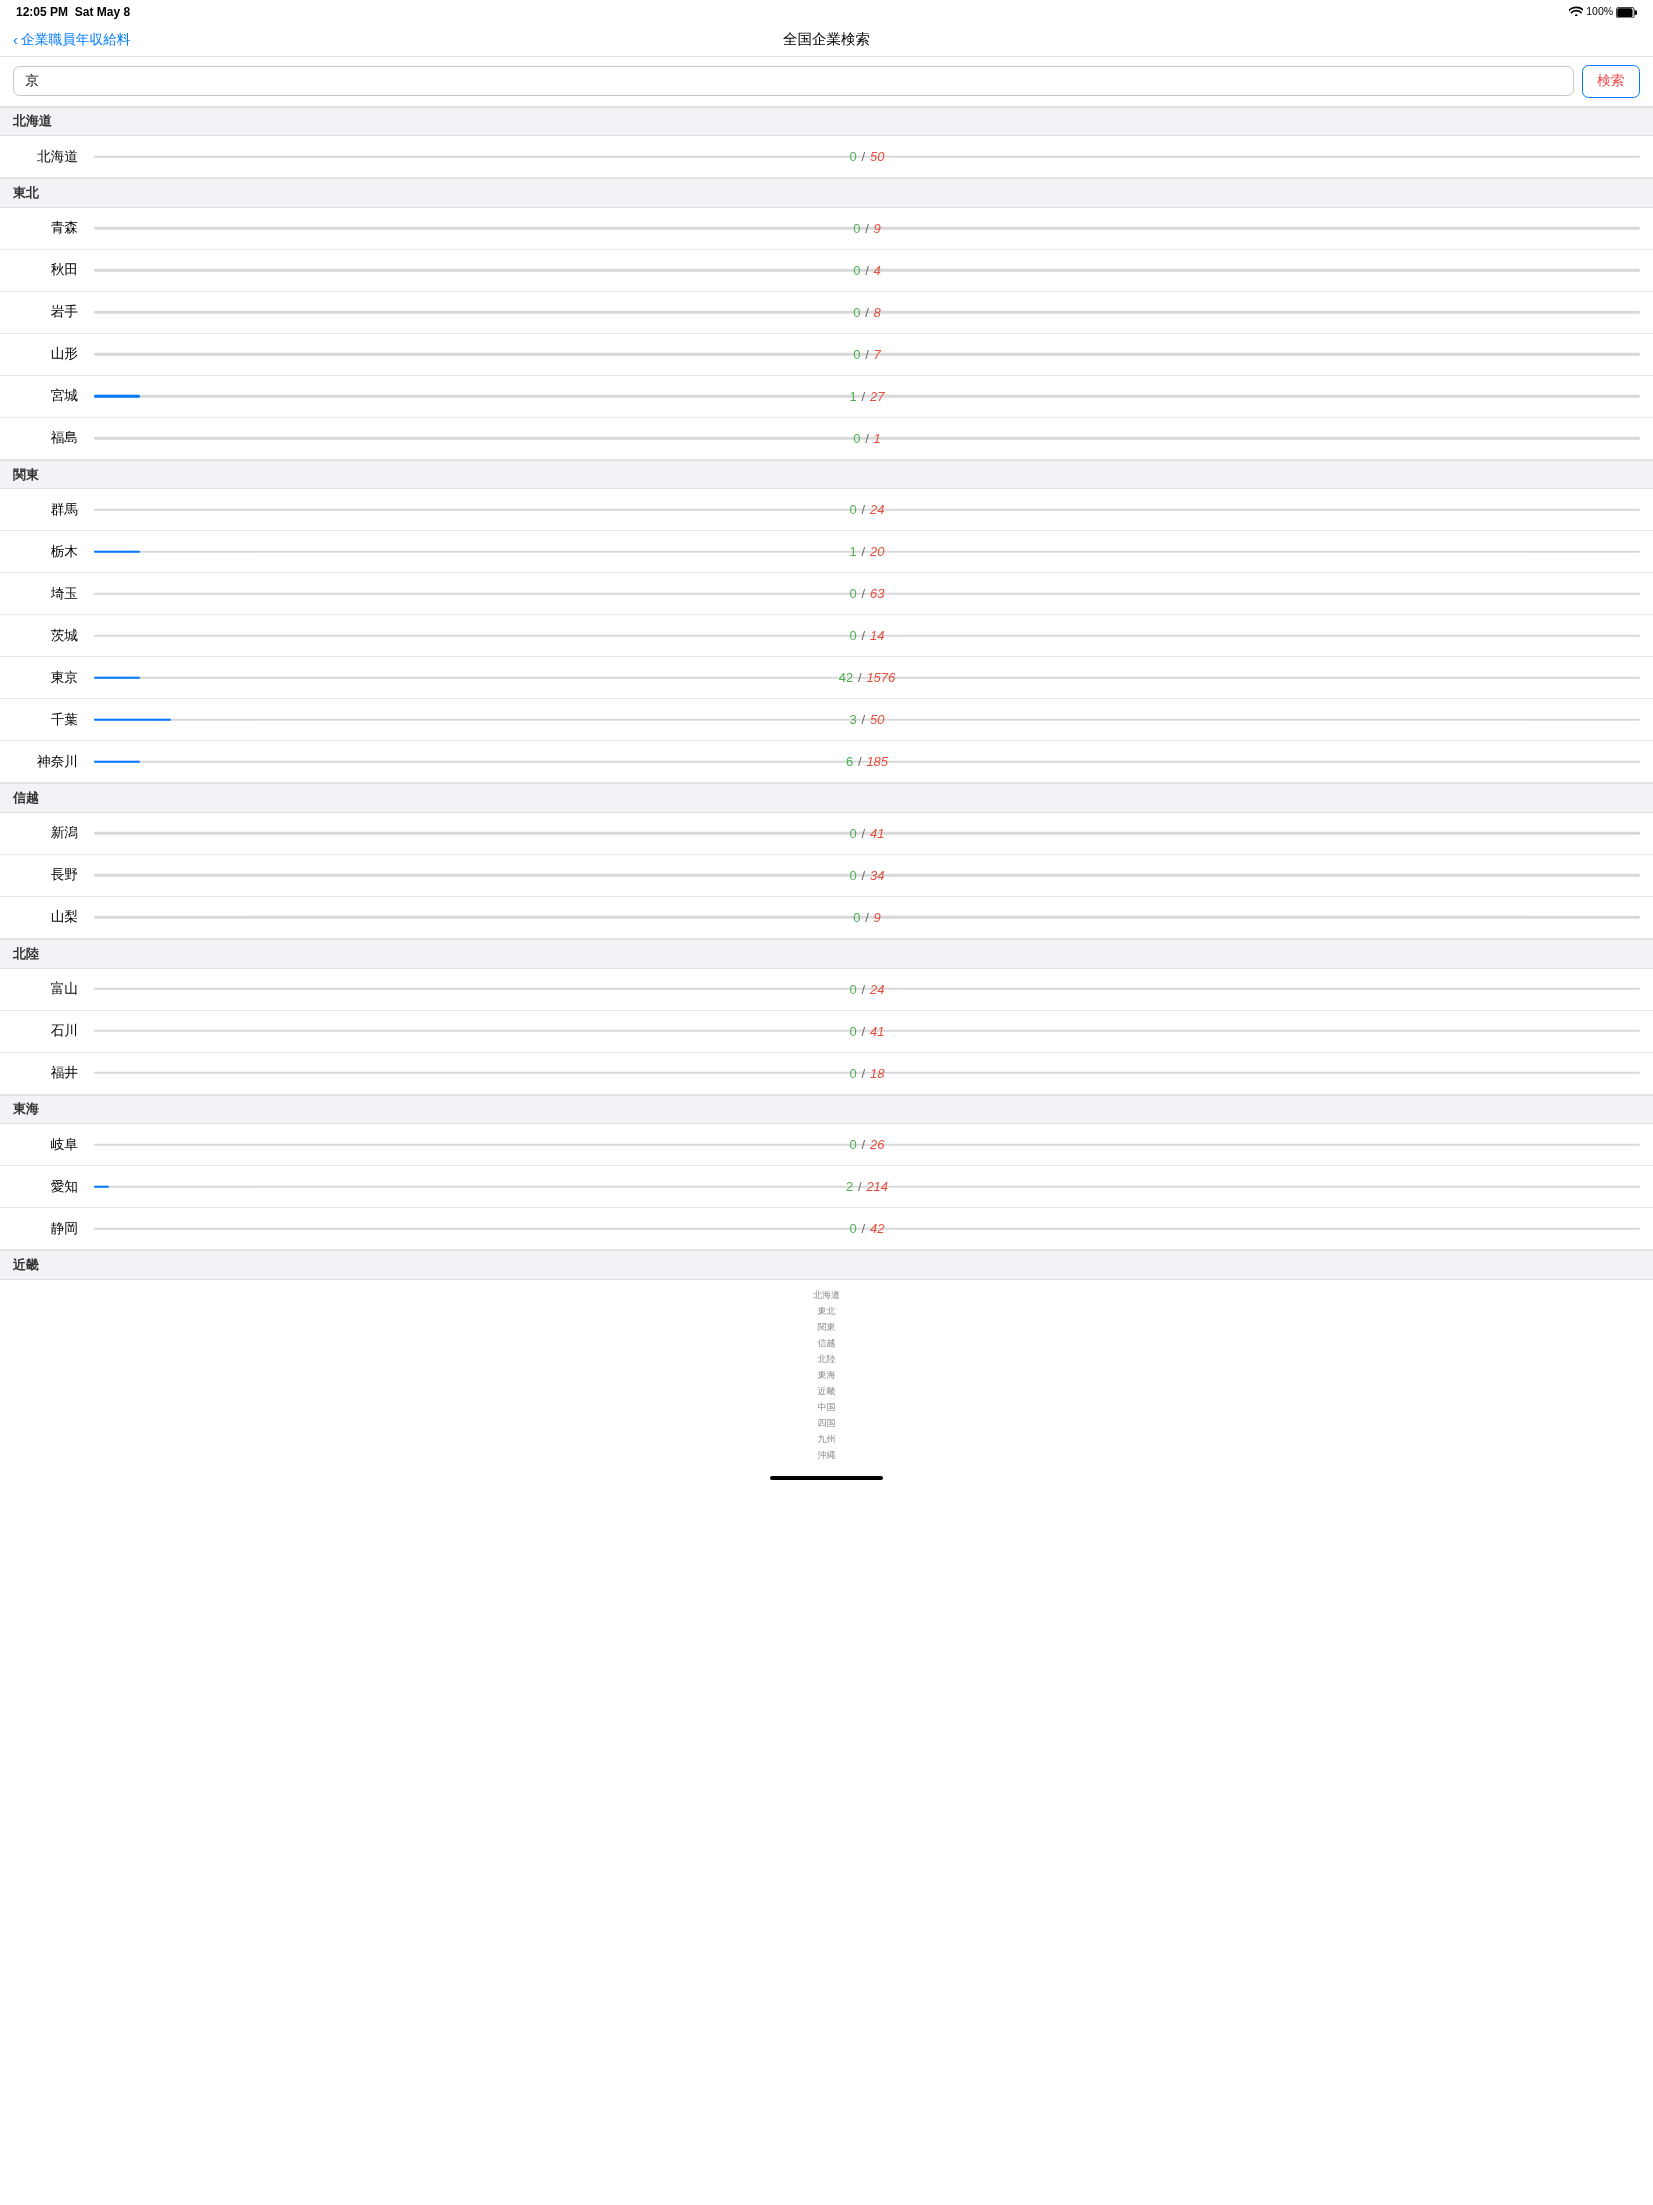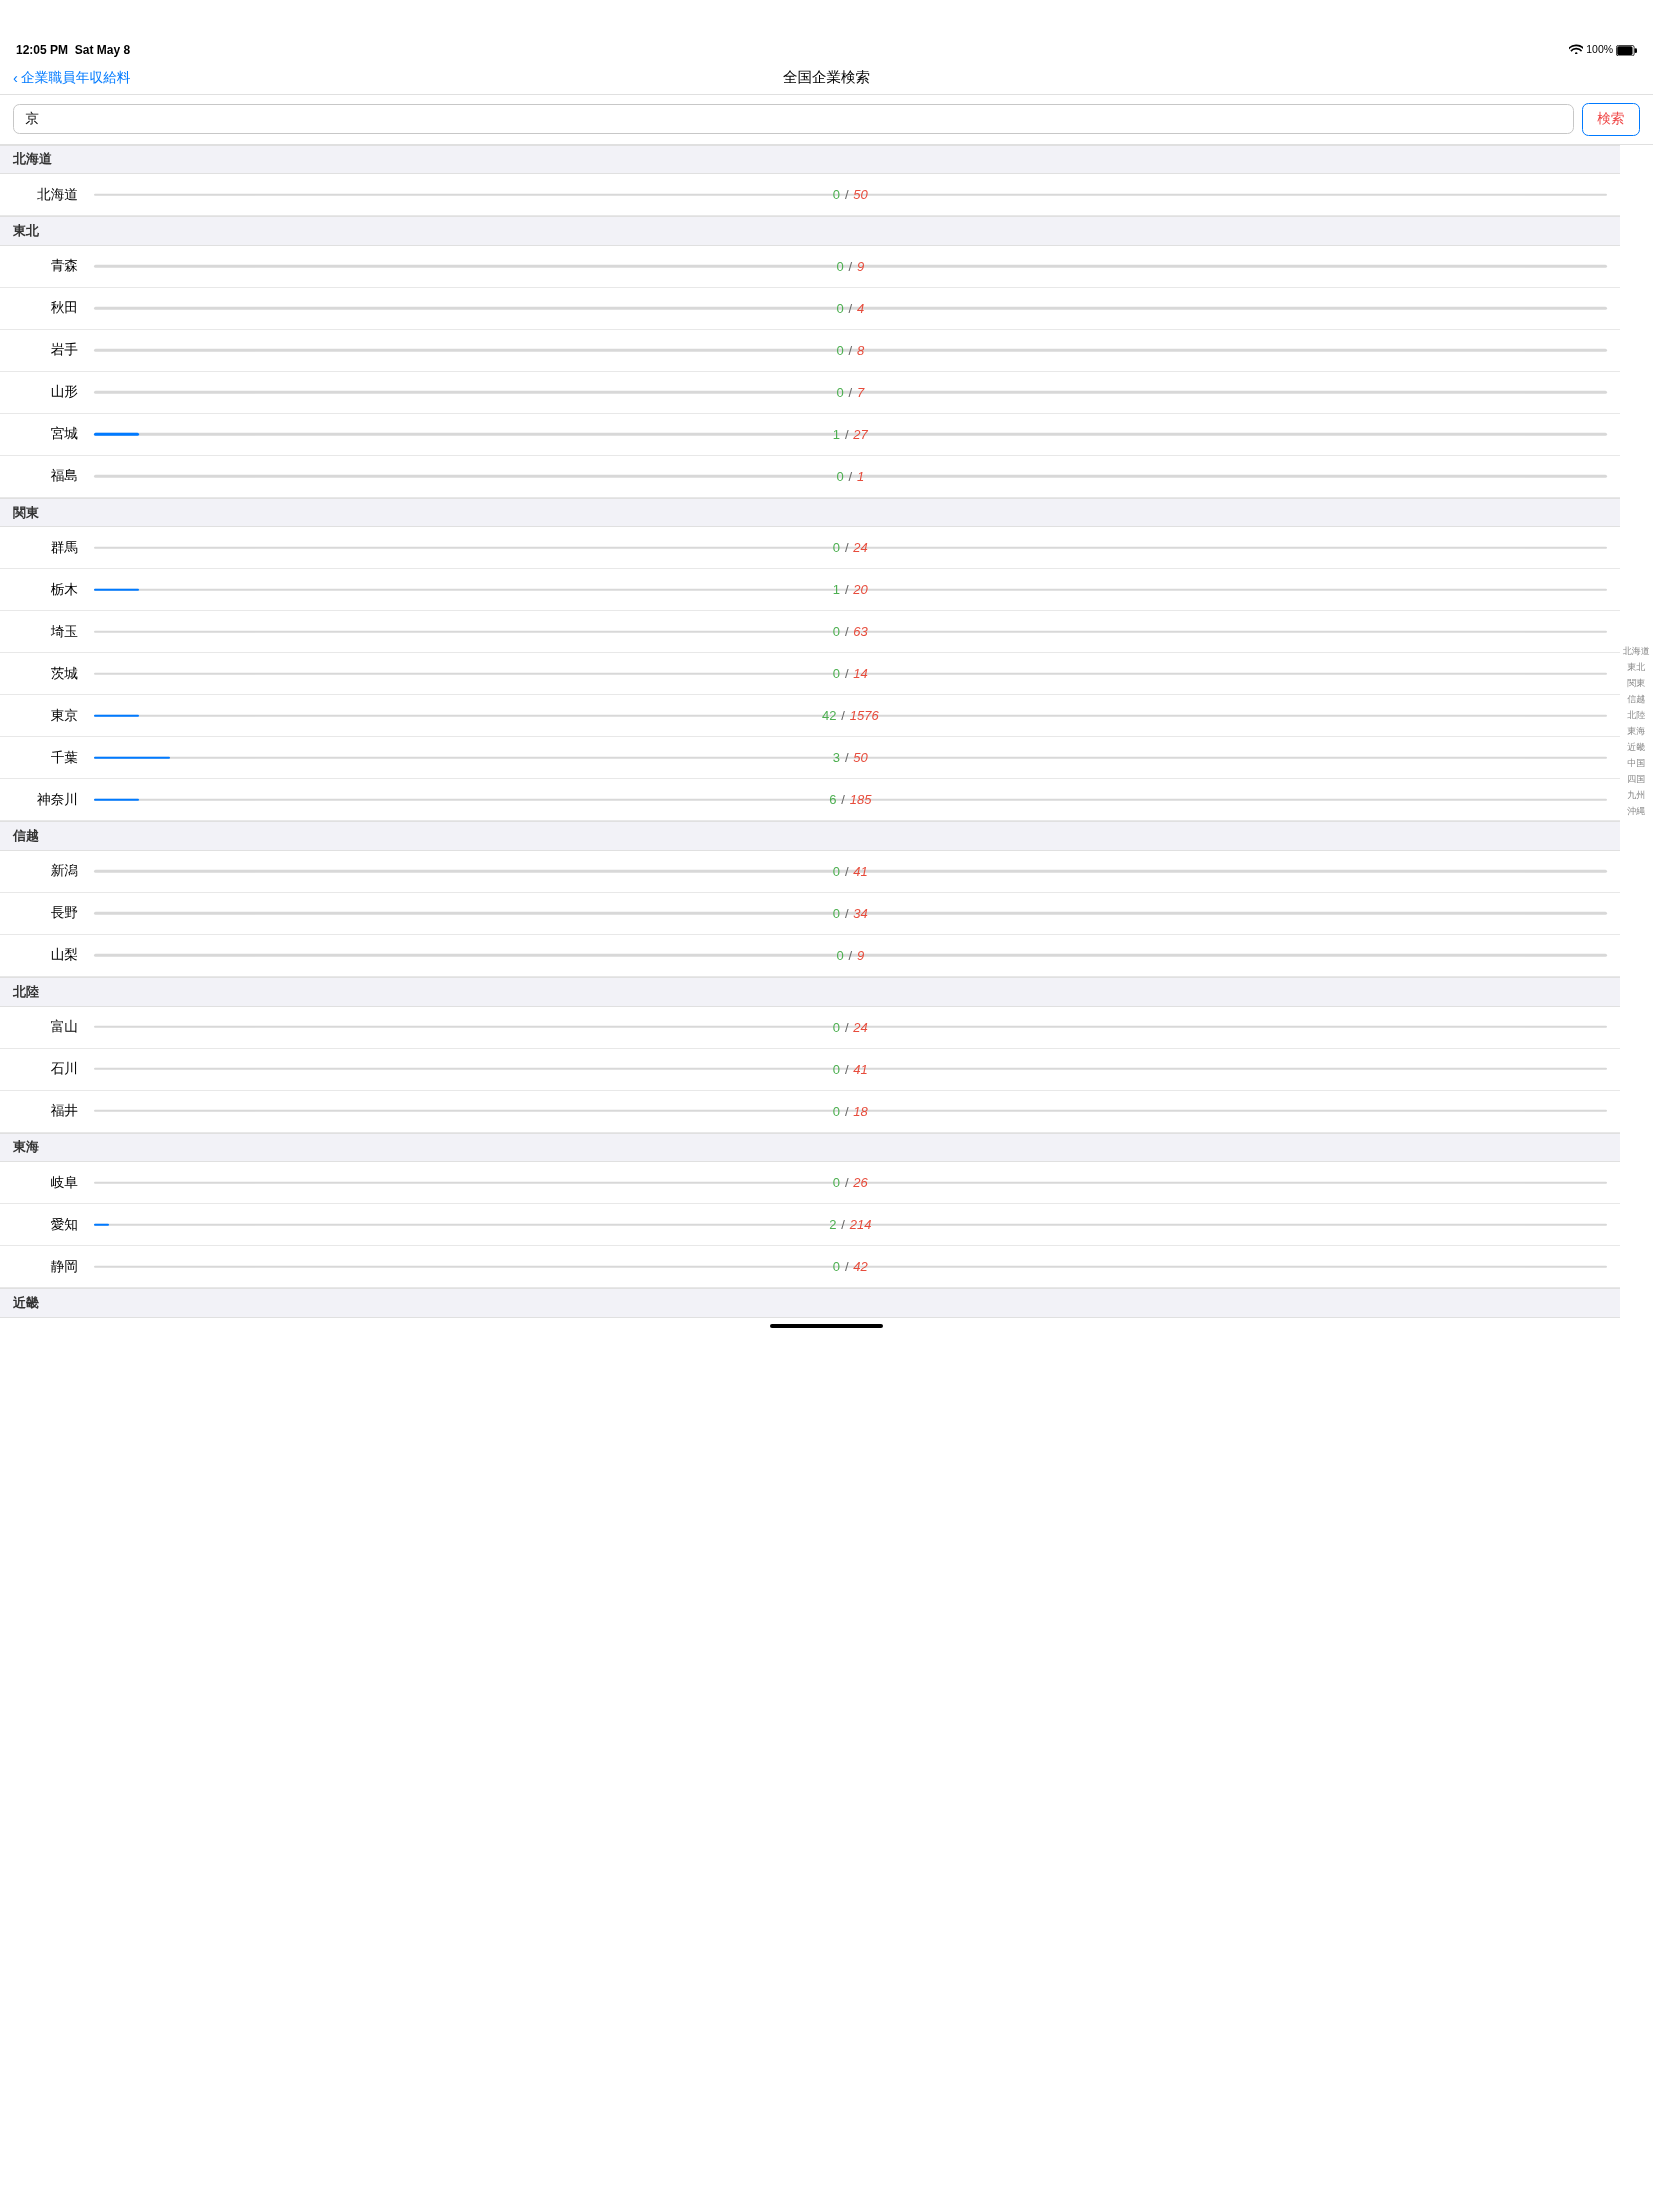--- a/index.html
+++ b/index.html
@@ -11,21 +11,20 @@
       font-size: 13.7px;
     }
     .status-bar {
       display: flex;
       justify-content: space-between;
       align-items: center;
       padding: 4.8px 16px;
       font-size: 12px;
       font-weight: 600;
       background: #fff;
-      margin-top: 38px;
     }
     .status-right {
       display: flex;
       align-items: center;
       gap: 3px;
     }
     .nav-bar {
       display: flex;
       align-items: center;
       justify-content: center;
@@ -70,20 +69,21 @@
       background: #fff;
       color: #ef4444;
       border-radius: 6.5px;
       padding: 6.5px 14.5px;
       font-size: 13.7px;
       cursor: pointer;
     }
     .content {
       display: flex;
       overflow: hidden;
+      flex-direction: column;
     }
     .main-list {
       flex: 1;
       overflow-y: auto;
     }
     .section-header {
       background: #f2f2f7;
       padding: 4.8px 13px;
       font-size: 13px;
       font-weight: 600;

